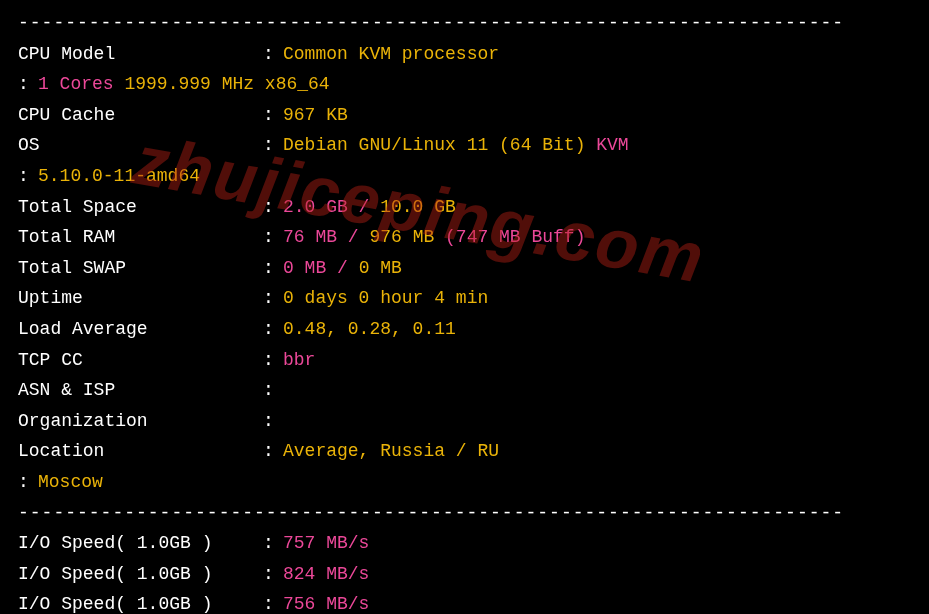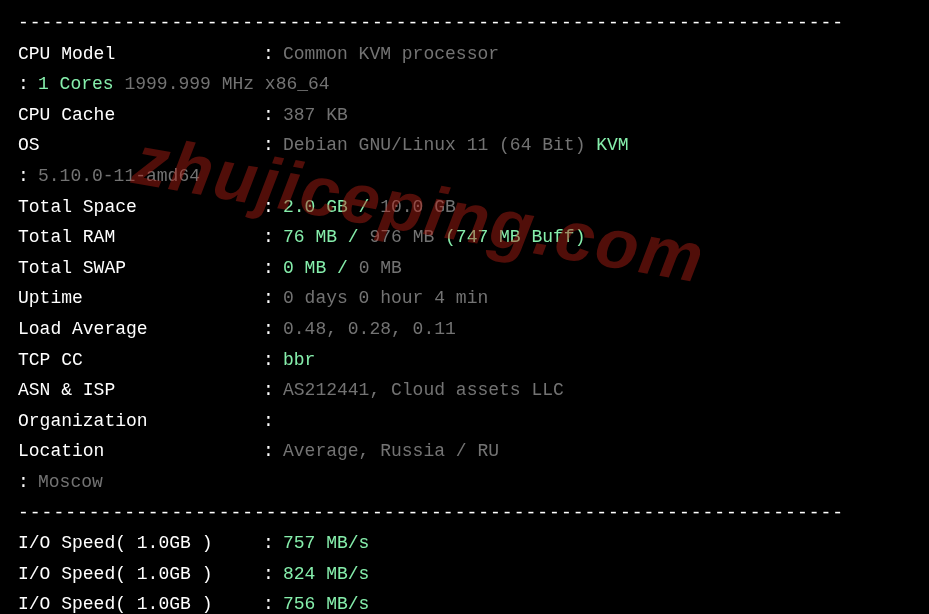--- a/index.html
+++ b/index.html
@@ -32,22 +32,22 @@
     .label {
       color: #fff;
       width: 245px;
       flex-shrink: 0;
     }
     .colon {
       color: #fff;
       width: 20px;
       flex-shrink: 0;
     }
-    .val-cyan { color: #737373; }
-    .val-yellow { color: #86efac; font-family: Liberation Mono, monospace; }
+    .val-cyan { color: #eab308; }
+    .val-yellow { color: #ec4899; font-family: Liberation Mono, monospace; }
     .watermark {
       position: absolute;
       left: 130px;
       top: 150px;
       font-family: Arial, sans-serif;
       font-size: 70px;
       font-style: italic;
       font-weight: bold;
       color: rgba(180, 30, 20, 0.45);
       transform: rotate(10deg);
@@ -58,30 +58,30 @@
 </head>
 <body>
 
 <div class="watermark">zhujiceping.com</div>
 
 <div class="divider">----------------------------------------------------------------------</div>
 
 <div id="sysinfo-block">
     <div class="row"><span class="label">CPU Model</span><span class="colon">: </span><span><span class="val-cyan">Common KVM processor</span></span></div>
     <div class="row"><span class="colon">: </span><span><span class="val-yellow">1 Cores</span><span class="val-cyan"> 1999.999 MHz x86_64</span></span></div>
-    <div class="row"><span class="label">CPU Cache</span><span class="colon">: </span><span><span class="val-cyan">387 KB</span></span></div>
+    <div class="row"><span class="label">CPU Cache</span><span class="colon">: </span><span><span class="val-cyan">967 KB</span></span></div>
     <div class="row"><span class="label">OS</span><span class="colon">: </span><span><span class="val-cyan">Debian GNU/Linux 11 (64 Bit) </span><span class="val-yellow">KVM</span></span></div>
     <div class="row"><span class="colon">: </span><span><span class="val-cyan">5.10.0-11-amd64</span></span></div>
     <div class="row"><span class="label">Total Space</span><span class="colon">: </span><span><span class="val-yellow">2.0 GB / </span><span class="val-cyan">10.0 GB</span></span></div>
     <div class="row"><span class="label">Total RAM</span><span class="colon">: </span><span><span class="val-yellow">76 MB / </span><span class="val-cyan">976 MB </span><span class="val-yellow">(747 MB Buff)</span></span></div>
     <div class="row"><span class="label">Total SWAP</span><span class="colon">: </span><span><span class="val-yellow">0 MB / </span><span class="val-cyan">0 MB</span></span></div>
     <div class="row"><span class="label">Uptime</span><span class="colon">: </span><span><span class="val-cyan">0 days 0 hour 4 min</span></span></div>
     <div class="row"><span class="label">Load Average</span><span class="colon">: </span><span><span class="val-cyan">0.48, 0.28, 0.11</span></span></div>
     <div class="row"><span class="label">TCP CC</span><span class="colon">: </span><span><span class="val-yellow">bbr</span></span></div>
-    <div class="row"><span class="label">ASN &amp; ISP</span><span class="colon">: </span><span><span class="val-cyan">AS212441, Cloud assets LLC</span></span></div>
+    <div class="row"><span class="label">ASN &amp; ISP</span><span class="colon">: </span></div>
     <div class="row"><span class="label">Organization</span><span class="colon">: </span></div>
     <div class="row"><span class="label">Location</span><span class="colon">: </span><span><span class="val-cyan">Average, Russia / RU</span></span></div>
     <div class="row"><span class="colon">: </span><span><span class="val-cyan">Moscow</span></span></div>
   </div>
 
 <div class="divider">----------------------------------------------------------------------</div>
 
 <div id="iospeed-block">
     <div class="row"><span class="label">I/O Speed( 1.0GB )</span><span class="colon">: </span><span><span class="val-yellow">757 MB/s</span></span></div>
     <div class="row"><span class="label">I/O Speed( 1.0GB )</span><span class="colon">: </span><span><span class="val-yellow">824 MB/s</span></span></div>

